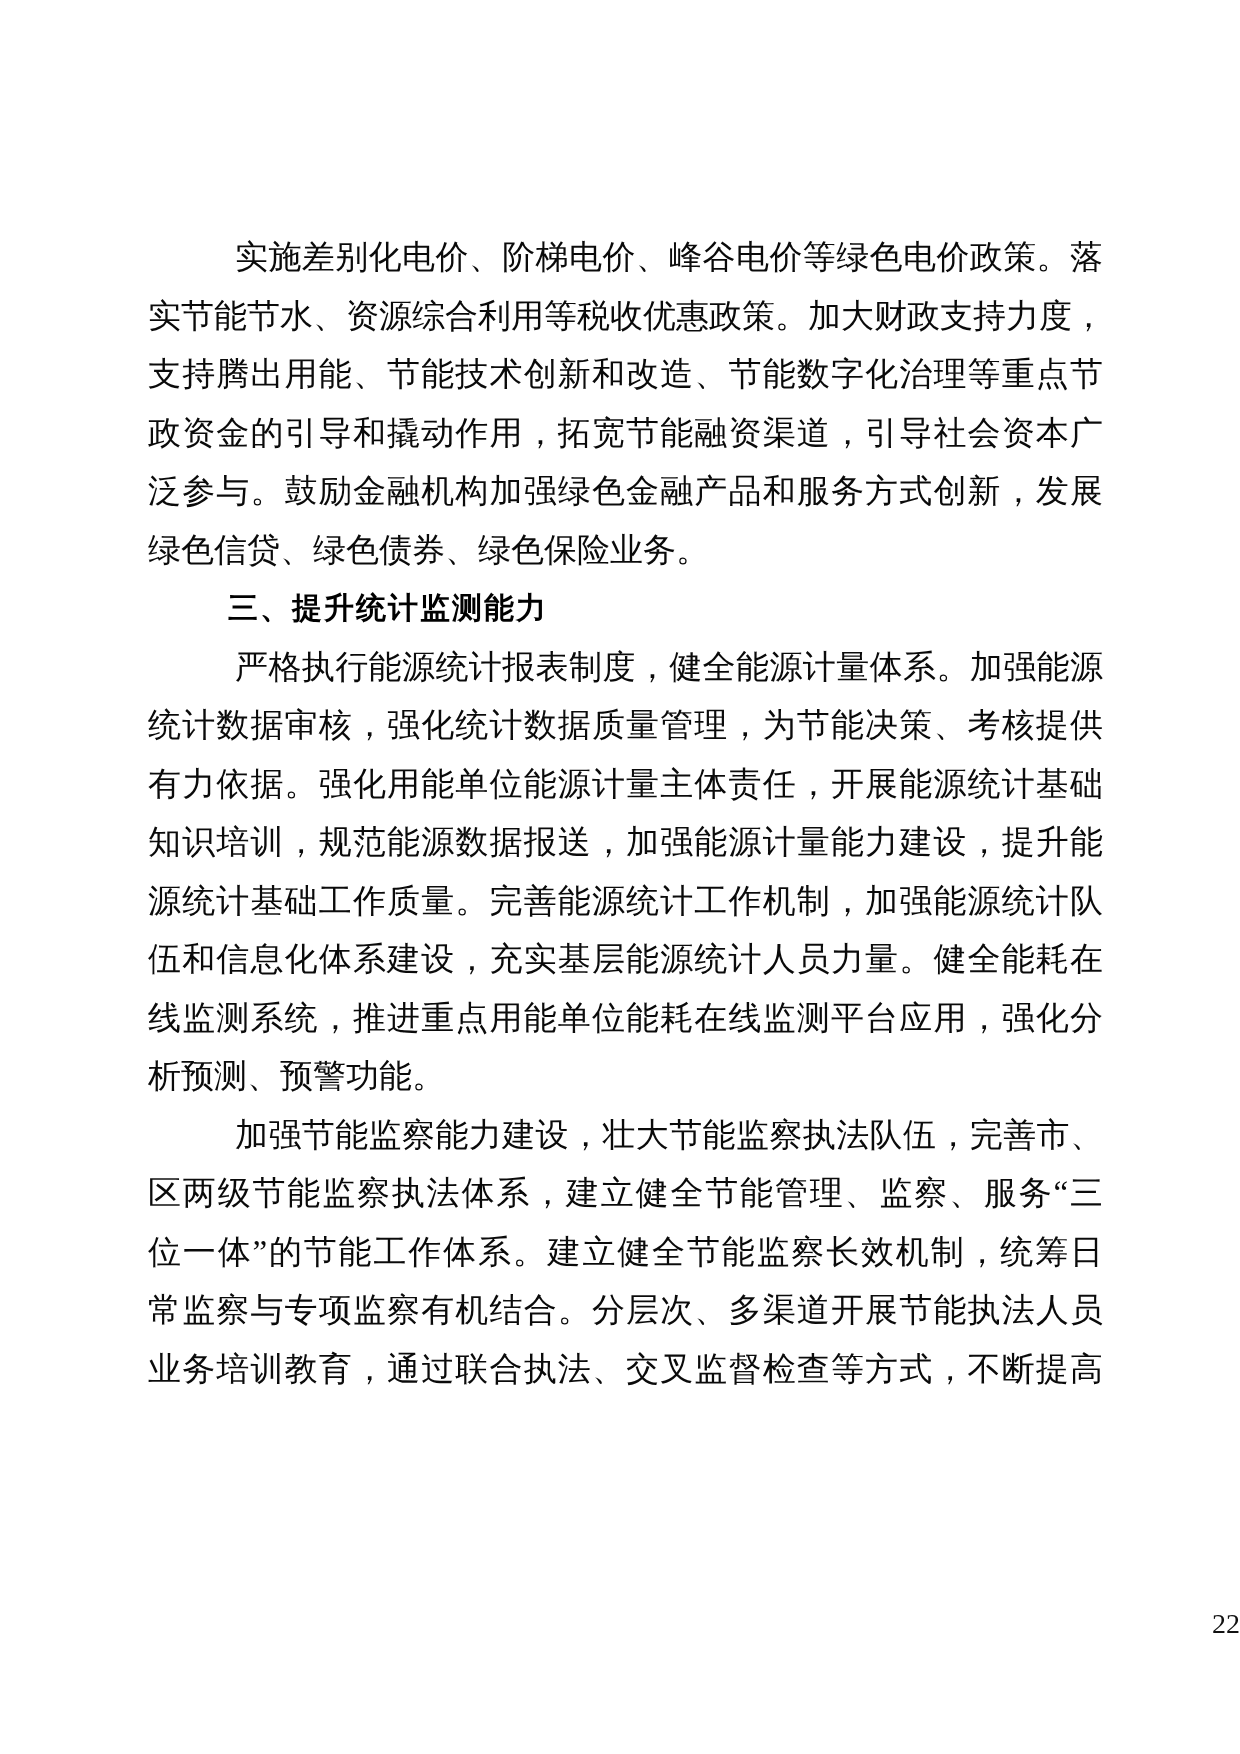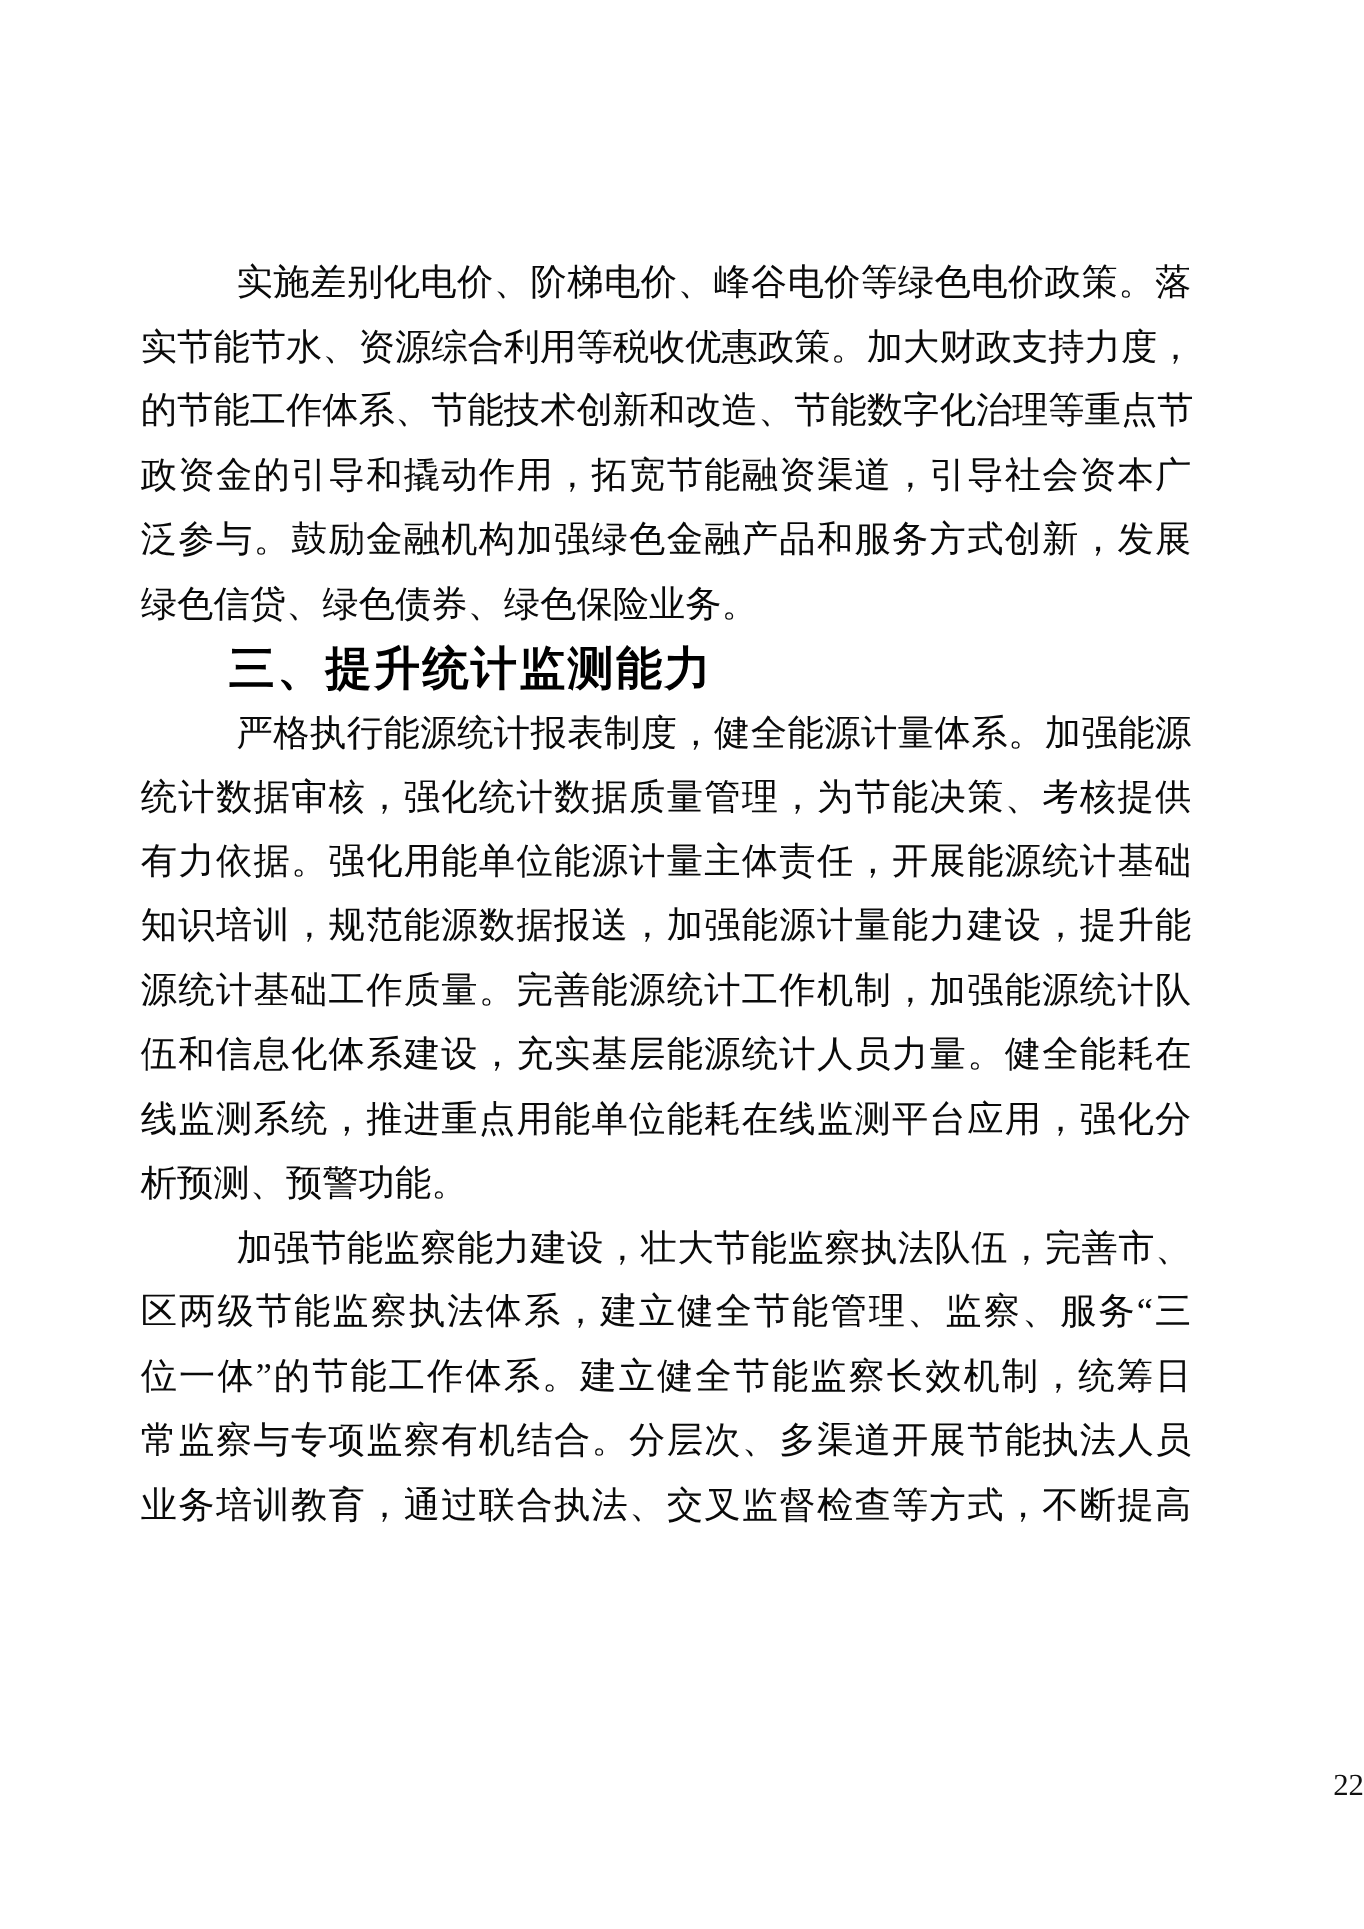--- a/index.html
+++ b/index.html
@@ -10,21 +10,21 @@
   .page {
     position: relative;
     width: 1240px;
     height: 1754px;
     background: #ffffff;
     overflow: hidden;
     color: #0a0a0a;
   }
   .content {
     position: absolute;
-    left: 128px;
+    left: 148px;
     top: 228px;
     width: 955px;
   }
   .line {
     font-family: "Liberation Serif", "DejaVu Serif", serif;
     font-size: 33px;
     line-height: 58.5px;
     height: 58.5px;
     color: #0a0a0a;
     text-align: justify;
@@ -35,21 +35,21 @@
   }
   .line.first {
     text-indent: 87px;
   }
   .line.last {
     text-align-last: left;
   }
   .heading {
     font-family: "Liberation Sans", "DejaVu Sans", sans-serif;
     font-weight: bold;
-    font-size: 42px;
+    font-size: 30px;
     line-height: 58.5px;
     height: 58.5px;
     text-align: left;
     text-align-last: left;
     text-indent: 80px;
     letter-spacing: 2px;
     color: #000000;
   }
   .page-footer {
     position: absolute;
@@ -65,21 +65,21 @@
   }
 </style>
 </head>
 <body>
 
 <div class="page">
   <main class="content">
       <div class="paragraph">
         <div class="line first">实施差别化电价、阶梯电价、峰谷电价等绿色电价政策。落</div>
         <div class="line">实节能节水、资源综合利用等税收优惠政策。加大财政支持力度，</div>
-        <div class="line">的节能工作体系、节能技术创新和改造、节能数字化治理等重点节</div>
+        <div class="line">支持腾出用能、节能技术创新和改造、节能数字化治理等重点节</div>
         <div class="line">政资金的引导和撬动作用，拓宽节能融资渠道，引导社会资本广</div>
         <div class="line">泛参与。鼓励金融机构加强绿色金融产品和服务方式创新，发展</div>
         <div class="line last">绿色信贷、绿色债券、绿色保险业务。</div>
       </div>
       <div class="heading">三、提升统计监测能力</div>
       <div class="paragraph">
         <div class="line first">严格执行能源统计报表制度，健全能源计量体系。加强能源</div>
         <div class="line">统计数据审核，强化统计数据质量管理，为节能决策、考核提供</div>
         <div class="line">有力依据。强化用能单位能源计量主体责任，开展能源统计基础</div>
         <div class="line">知识培训，规范能源数据报送，加强能源计量能力建设，提升能</div>

